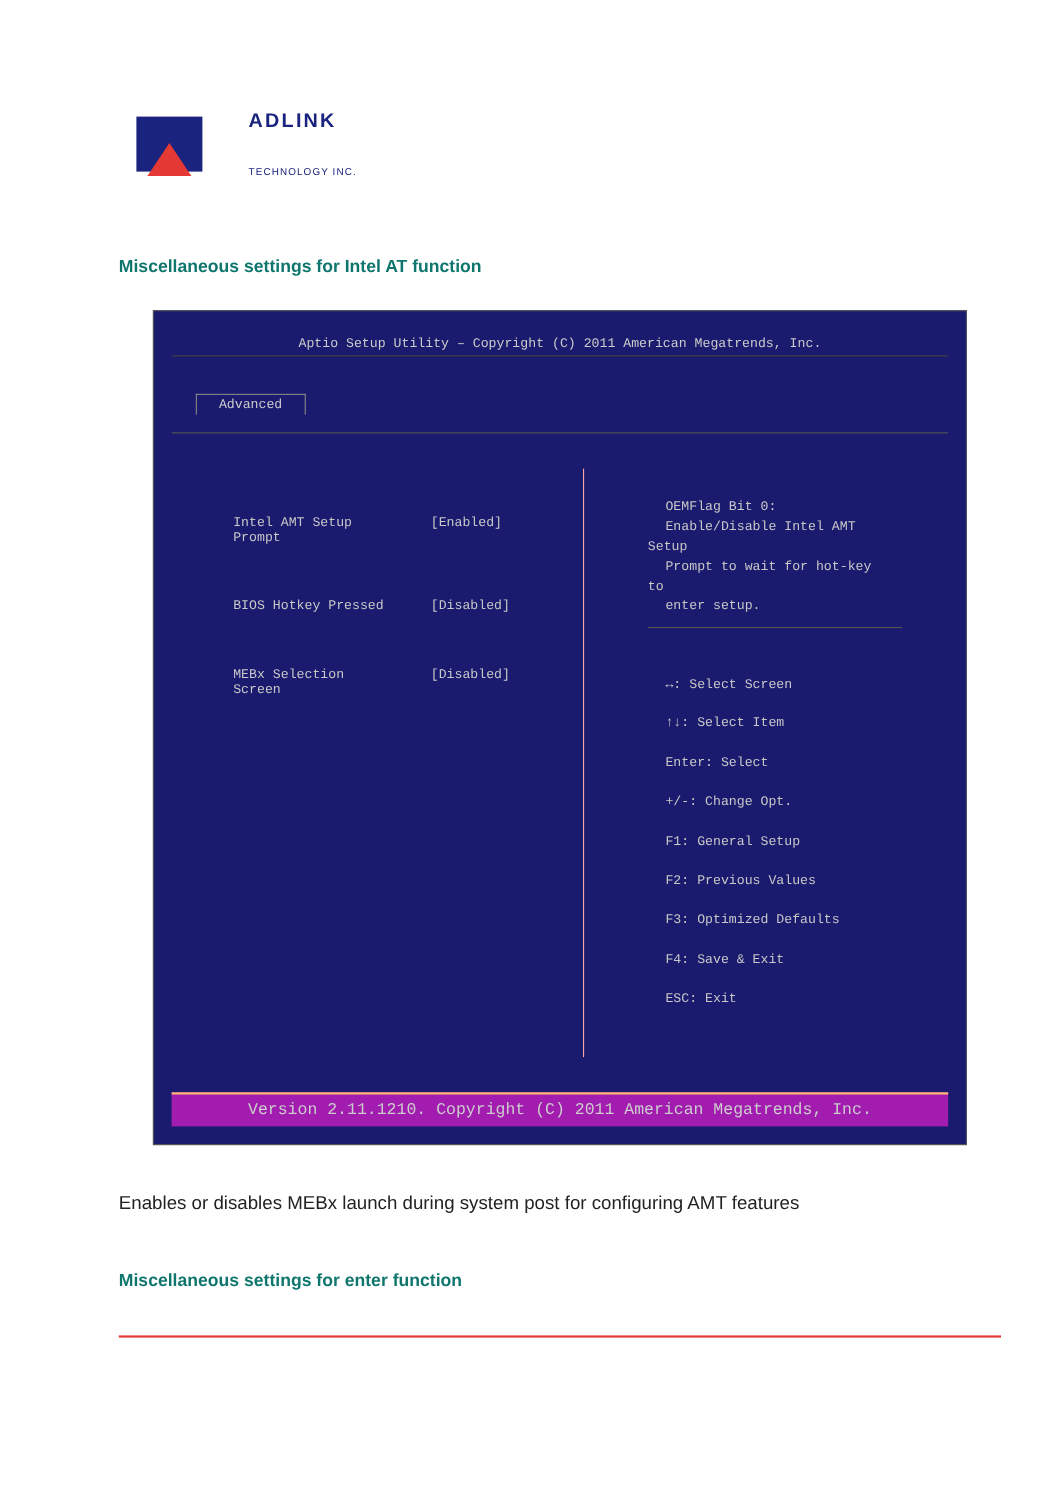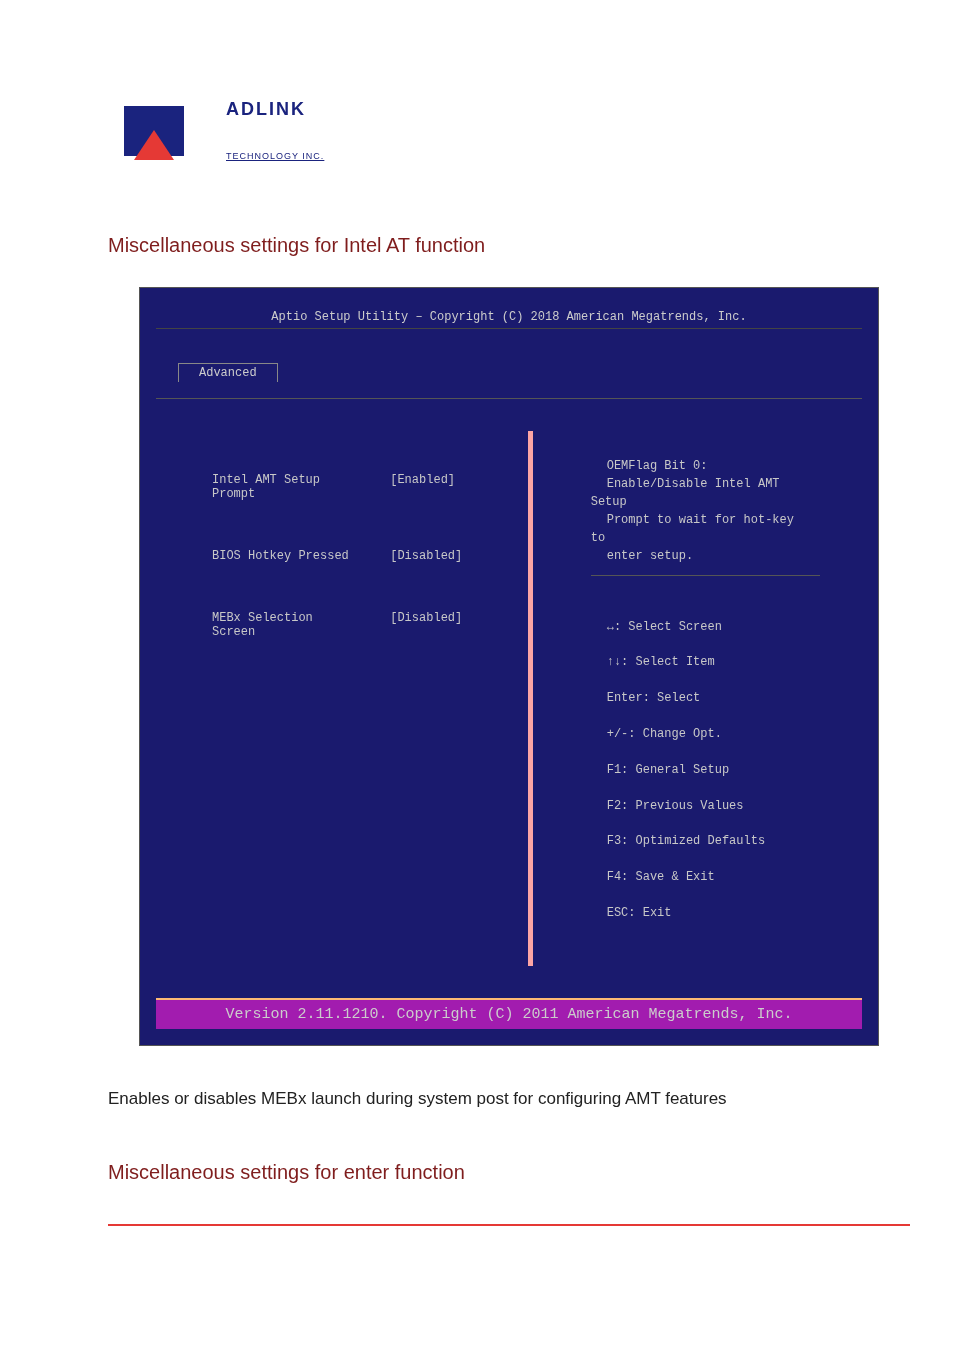--- a/index.html
+++ b/index.html
@@ -44,28 +44,27 @@
     .logo-adlink {
       font-size: 18px;
       font-weight: bold;
       color: #1a237e;
       letter-spacing: 2px;
     }
     .logo-sub {
       font-size: 9px;
       color: #1a237e;
       letter-spacing: 1px;
-      text-decoration: underline;
     }
 
     
     .section-heading {
-      font-size: 20px;
-      font-weight: normal;
-      color: #7f1d1d;
+      font-size: 16px;
+      font-weight: bold;
+      color: #0f766e;
       margin-bottom: 30px;
       margin-top: 10px;
     }
 
     
     .bios-container {
       width: 740px;
       margin: 0 auto 40px auto;
       border: 1px solid #555;
       background: #1a1a6e;
@@ -97,21 +96,21 @@
     }
 
     .bios-body {
       display: flex;
       min-height: 340px;
     }
 
     .bios-left {
       flex: 1.3;
       padding: 10px 8px;
-      border-right: 5px solid #fca5a5;
+      border-right: 1px solid #fca5a5;
       color: #c0c0c0;
       font-size: 12px;
     }
 
     .bios-left-row {
       display: flex;
       margin-bottom: 4px;
     }
     .bios-left-label {
       flex: 1.2;
@@ -179,21 +178,21 @@
   </div>
   <div class="logo-text">
     <span class="logo-adlink">ADLINK</span>
     <span class="logo-sub">TECHNOLOGY INC.</span>
   </div>
 </div>
 
 <h2 class="section-heading">Miscellaneous settings for Intel AT function</h2>
 
 <div class="bios-container">
-  <div class="bios-title-bar">Aptio Setup Utility – Copyright (C) 2018 American Megatrends, Inc.</div>
+  <div class="bios-title-bar">Aptio Setup Utility – Copyright (C) 2011 American Megatrends, Inc.</div>
   <div class="bios-tab-bar">
     <span class="bios-tab">Advanced</span>
   </div>
   <div class="bios-body">
     <div class="bios-left">
       <div class="bios-left-row">
         <span class="bios-left-label">Intel AMT Setup Prompt</span>
         <span class="bios-left-value">[Enabled]</span>
       </div>
       <div class="bios-left-row">

